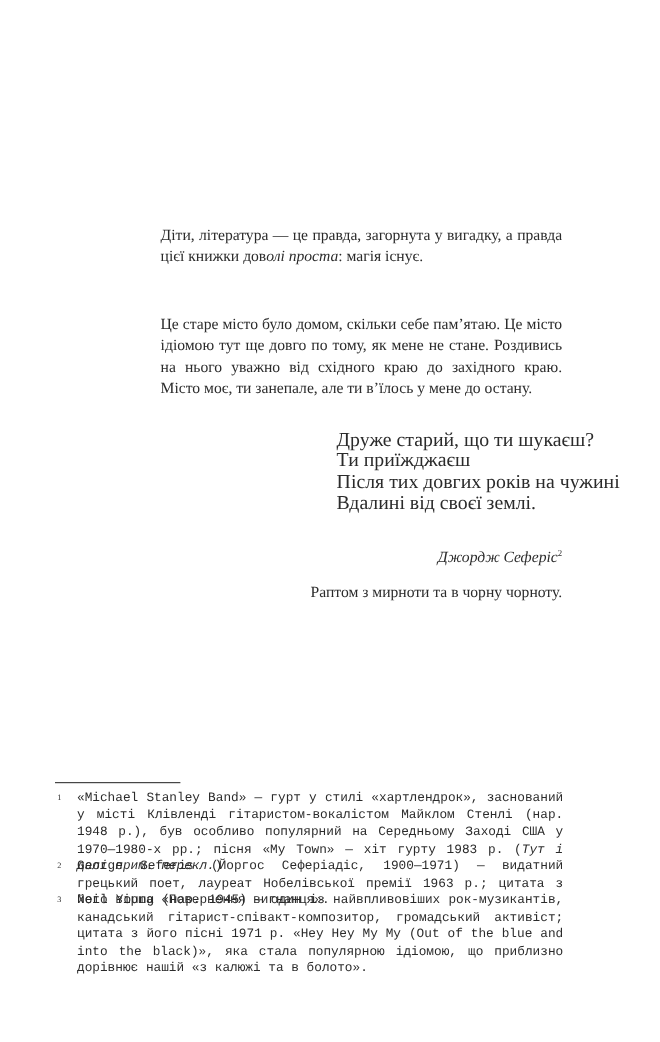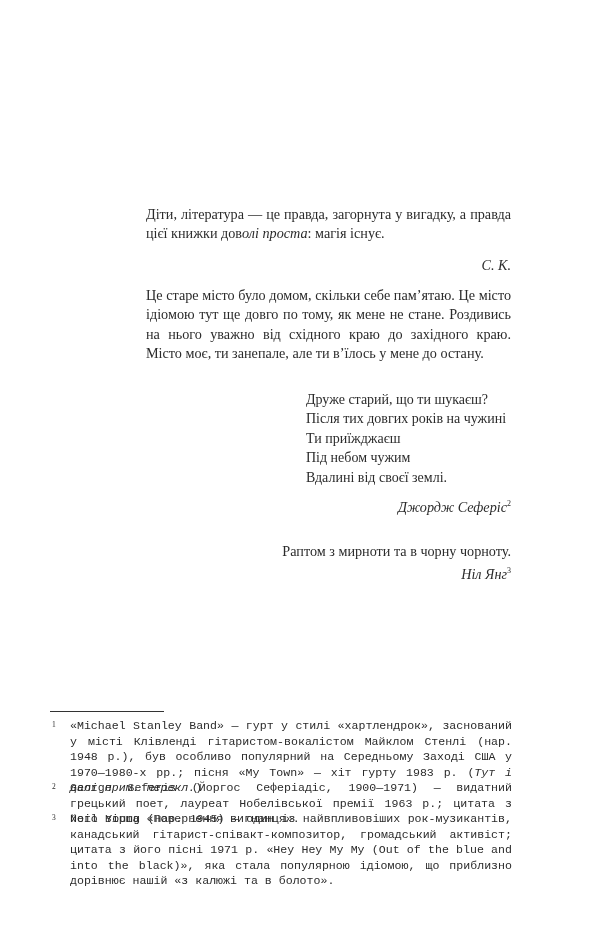--- a/index.html
+++ b/index.html
@@ -5,57 +5,54 @@
   html, body { margin: 0; padding: 0; background: #ffffff; }
   body { width: 600px; height: 947px; position: relative; overflow: hidden;
          font-family: "Liberation Serif", "DejaVu Serif", serif; color: #2b2b2b; }
   .page { position: absolute; left: 0; top: 0; width: 600px; height: 695px; }
   .epigraph { position: absolute; left: 146px; width: 365px; font-size: 14.2px; line-height: 19.4px; }
   .p { text-align: justify; margin: 0; }
   .p.last-left { text-align-last: left; }
   .attr { text-align: right; font-style: italic; margin: 0; }
   sup { font-size: 8px; vertical-align: super; line-height: 0; font-style: normal; }
   .attr sup { font-style: normal; }
-  .poem { position: absolute; left: 306px; font-size: 14px; line-height: 19.4px; }
+  .poem { position: absolute; left: 306px; font-size: 18px; line-height: 19.4px; }
   .poem div { white-space: nowrap; }
   i { font-style: italic; }
   .rule { position: absolute; left: 50px; top: 711px; width: 114px; height: 1px; background: #333; }
   .fn { position: absolute; left: 50px; width: 462px; font-size: 11.6px; line-height: 15.6px; }
   .fn .num { position: absolute; left: 2px; top: -1px; font-size: 7.5px; }
   .fn .txt { margin-left: 20px; text-align: justify; font-family: Liberation Mono, monospace; }
   .fn .txt.lastleft { text-align-last: left; }
 </style>
 </head>
 <body>
 
 <div class="page">
 
   <div class="epigraph" style="top:205px;">
     <p class="p last-left"><span>Діти, література — це правда, загорнута у вигадку, а правда цієї книжки дов</span><i>олі проста</i><span>: магія існує.</span></p>
-    <p class="attr" style="margin-top:12px;">С. К.</p>
   </div>
 
   <div class="epigraph" style="top:286px;">
     <p class="p last-left">Це старе місто було домом, скільки себе пам’ятаю. Це місто ідіомою тут ще довго по тому, як мене не стане. Роздивись на нього уважно від східного краю до західного краю. Місто моє, ти занепале, але ти в’їлось у мене до остану.</p>
   </div>
 
   <div class="poem" style="top:390px;">
     <div>Друже старий, що ти шукаєш?</div>
+    <div>Ти приїжджаєш</div>
     <div>Після тих довгих років на чужині</div>
-    <div>Ти приїжджаєш</div>
-    <div>Під небом чужим</div>
     <div>Вдалині від своєї землі.</div>
   </div>
   <div class="epigraph" style="top:498px;font-family:Liberation Serif, serif;">
     <p class="attr"><span>Джордж Сеферіс</span><sup>2</sup></p>
   </div>
 
-  <div class="epigraph" style="top:542px;">
+  <div class="epigraph" style="top:530px;">
     <p class="attr" style="font-style:normal;">Раптом з мирноти та в чорну чорноту.</p>
-    <p class="attr" style="margin-top:4px;"><span>Ніл Янг</span><sup>3</sup></p>
   </div>
 
   <div class="rule"></div>
 
   <div class="fn" style="top:718px;">
     <span class="num">1</span>
     <div class="txt lastleft"><span>«Michael Stanley Band» — гурт у стилі «хартлендрок», заснований у місті Клівленді гітаристом-вокалістом Майклом Стенлі (нар. 1948 р.), був особливо популярний на Середньому Заході США у 1970—1980-х рр.; пісня «My Town» — хіт гурту 1983 р. (</span><i>Тут і далі прим. перекл.</i><span>)</span></div>
   </div>
 
   <div class="fn" style="top:780px;">

